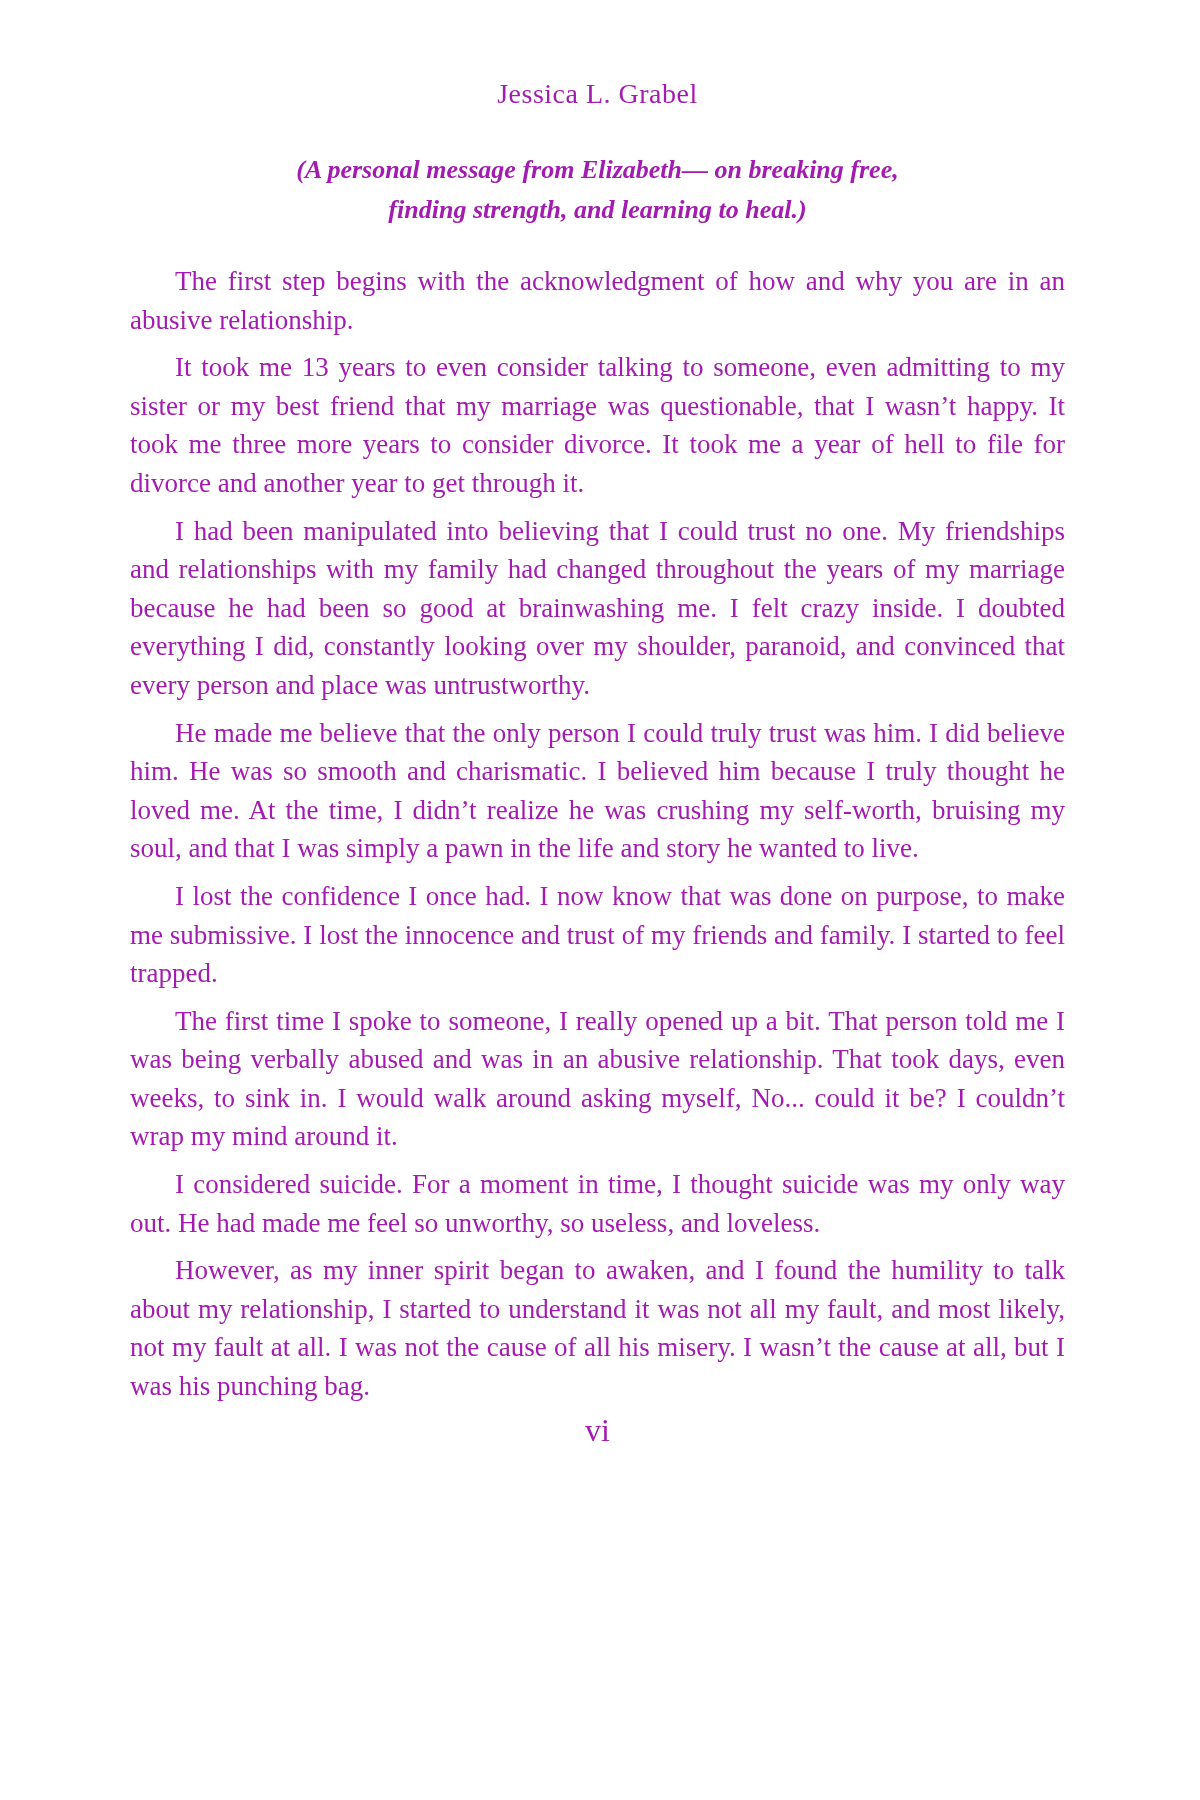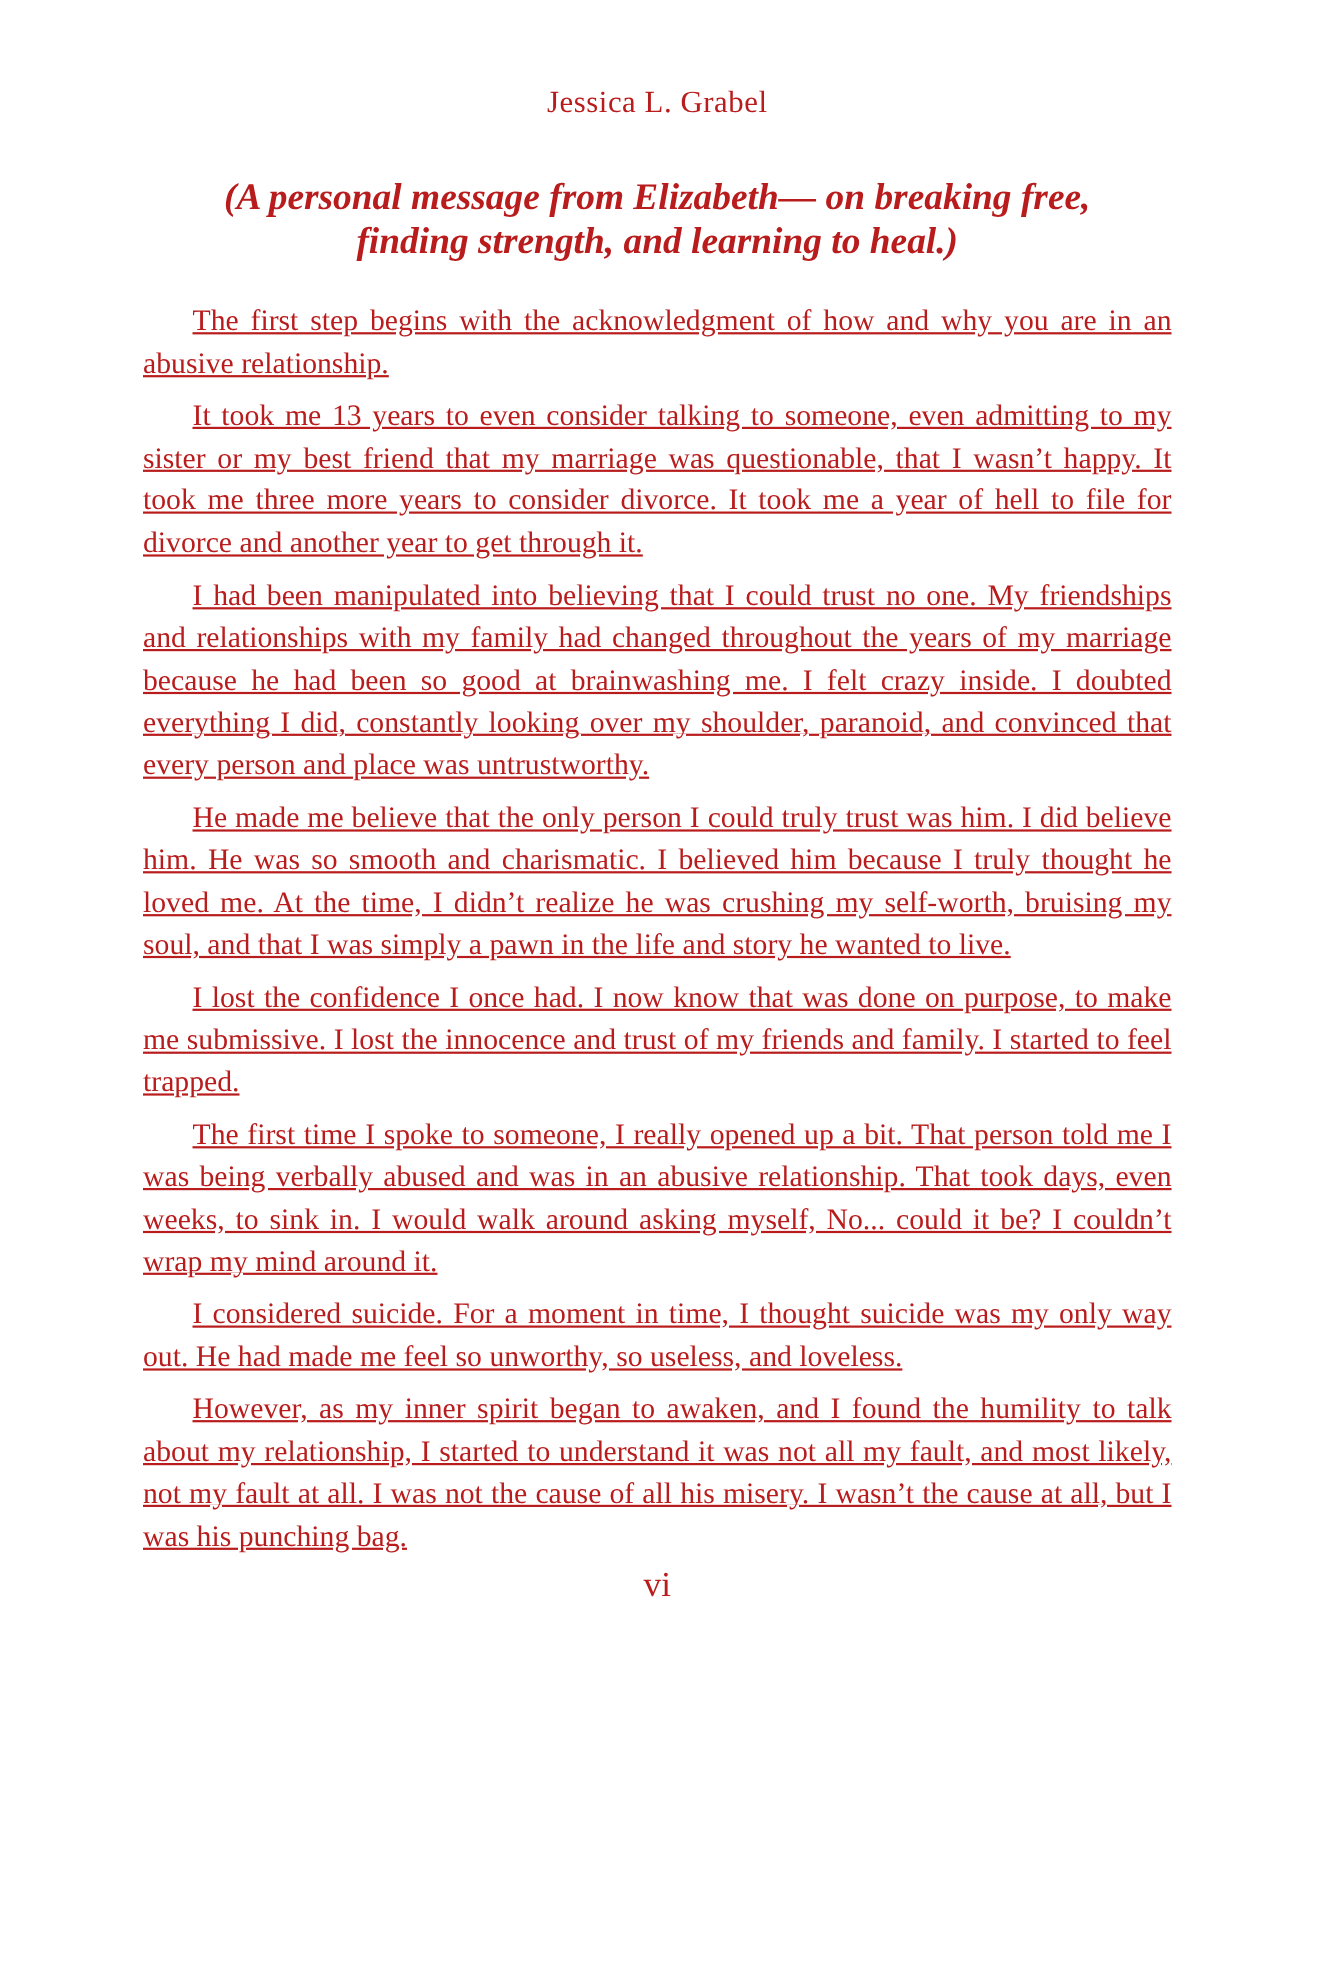--- a/index.html
+++ b/index.html
@@ -7,21 +7,21 @@
     padding: 0;
     background: #ffffff;
   }
   .page {
     position: relative;
     width: 1200px;
     height: 1800px;
     background: #ffffff;
     overflow: hidden;
     font-family: "Liberation Serif", "DejaVu Serif", serif;
-    color: #b91c1c;
+    color: #a21caf;
     -webkit-font-smoothing: antialiased;
   }
   .content {
     margin-left: 130px;
     width: 935px;
   }
   .author {
     padding-top: 78px;
     text-align: center;
     font-size: 28px;
@@ -30,37 +30,36 @@
   }
   .chapter-title {
     margin-top: 34px;
     text-align: center;
     font-size: 46px;
     line-height: 50px;
     font-weight: bold;
     letter-spacing: 0.5px;
   }
   .subtitle {
-    margin-top: 50px;
+    margin-top: 40px;
     text-align: center;
-    font-size: 34px;
+    font-size: 26px;
     line-height: 40px;
     font-weight: bold;
     font-style: italic;
   }
   .body-text {
     margin-top: 32px;
   }
   .body-para {
     font-size: 27px;
     line-height: 38.6px;
     text-align: justify;
     text-indent: 45px;
     margin: 0 0 9px 0;
-    text-decoration: underline;
   }
   .page-number {
     text-align: center;
     font-size: 32px;
     line-height: 30px;
     margin-top: 2px;
   }
 </style>
 </head>
 <body>

